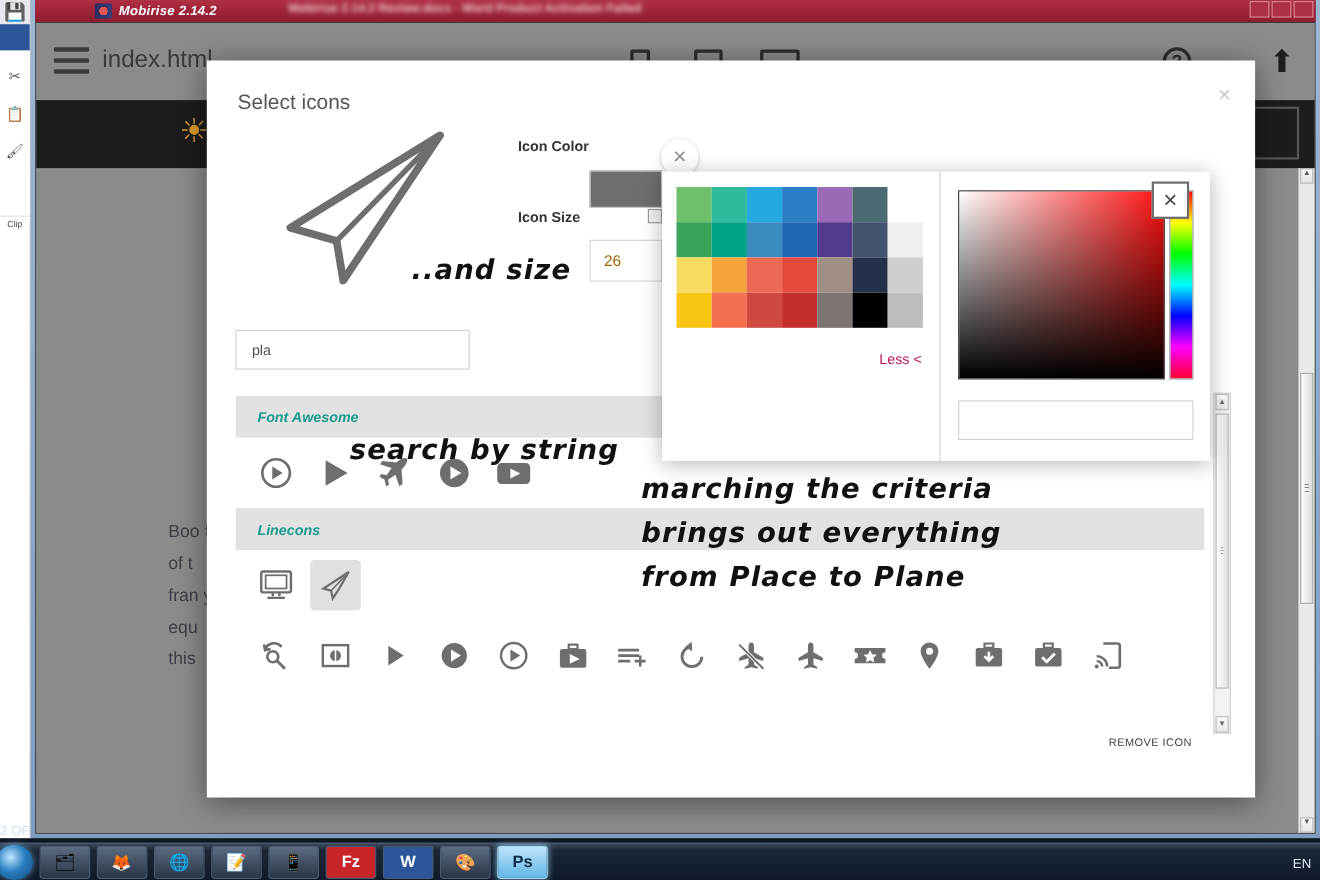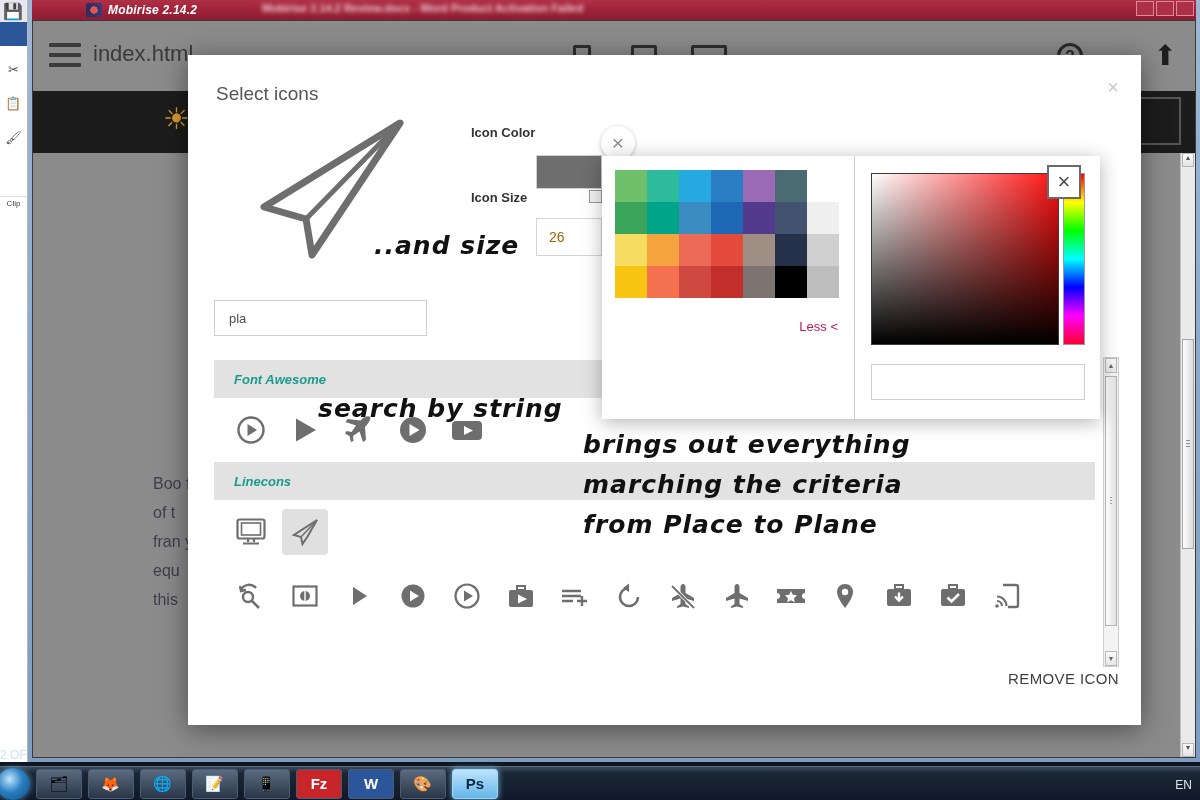--- a/index.html
+++ b/index.html
@@ -104,21 +104,21 @@
   #list-scroll { position:absolute; right:22px; top:302px; bottom:58px; width:16px; background:#f3f3f3; border:1px solid #cfcfcf; }
   #list-scroll .thumb { position:absolute; left:1px; right:1px; top:18px; height:250px; background:linear-gradient(90deg,#fefefe,#e2e2e2); border:1px solid #b3b3b3; }
   #list-scroll .thumb .grip { position:absolute; top:50%; left:4px; right:4px; margin-top:-4px; height:8px;
       background:repeating-linear-gradient(180deg,#9a9a9a 0 1px, transparent 1px 3px); }
   #list-scroll .ar { position:absolute; left:1px; right:1px; height:15px; background:linear-gradient(180deg,#fbfbfb,#e6e6e6); border:1px solid #bababa; text-align:center; font-size:7px; color:#666; line-height:13px;}
   #list-scroll .ar.up { top:0 } #list-scroll .ar.dn { bottom:0 }
 
   
   #btn-insert { position:absolute; left:673px; top:614px; width:123px; height:40px; background:#00998a;
       color:#fff; border:none; font-size:13px; letter-spacing:.4px; cursor:pointer; font-family:"Liberation Sans",sans-serif;}
-  #btn-remove { position:absolute; left:814px; top:614px; background:none; border:none; font-size:15px;
+  #btn-remove { position:absolute; left:814px; top:614px; background:none; border:none; font-size:10px;
       color:#3f3f3f; letter-spacing:.4px; cursor:pointer; font-family:"Liberation Sans",sans-serif;}
 
   
   #cp { position:absolute; left:602px; top:156px; width:498px; height:263px; background:#fff;
       box-shadow:0 3px 18px rgba(0,0,0,.3); display:flex; }
   #cp-x { position:absolute; left:601px; top:126px; width:34px; height:34px; border-radius:50%;
       background:#fff; color:#8d8d8d; font-size:21px; text-align:center; line-height:33px;
       box-shadow:0 1px 4px rgba(0,0,0,.25); cursor:pointer; }
   #cp-left { width:253px; position:relative; border-right:1px solid #cecece; }
   #swatches { position:absolute; left:13px; top:14px; display:grid; grid-template-columns:repeat(7,32px); grid-auto-rows:32px; }
@@ -445,22 +445,22 @@
       <div id="sv-box"></div>
       <div id="hue-bar"></div>
       <div id="cp-x2">×</div>
       <input id="hex-input" value="" style="">
     </div>
   </div>
 
   <div class="note" id="note-size">..and size</div>
   <div class="note" id="note-search">search by string</div>
   <div class="note" id="note-big">
+    <div>marching the criteria</div>
     <div>brings out everything</div>
-    <div>marching the criteria</div>
     <div>from Place to Plane</div>
   </div>
 
   <div id="wordcount">2 OF</div>
   <div id="taskbar">
     <div id="start"></div>
     <div id="tb-items" style="display:flex;align-items:center;">
         <div class="tb-btn">
           <span>🗂</span>
         </div>

